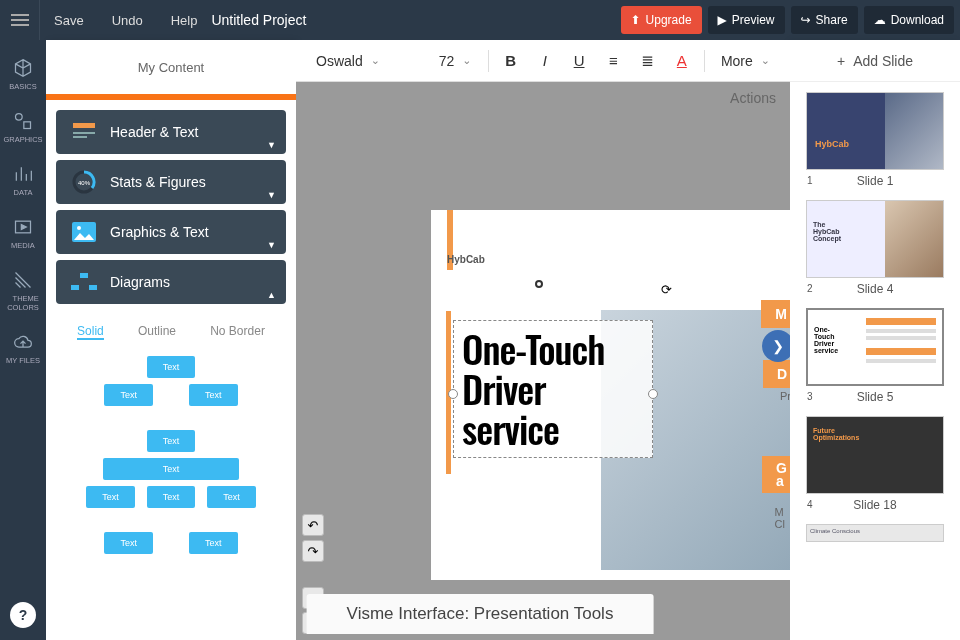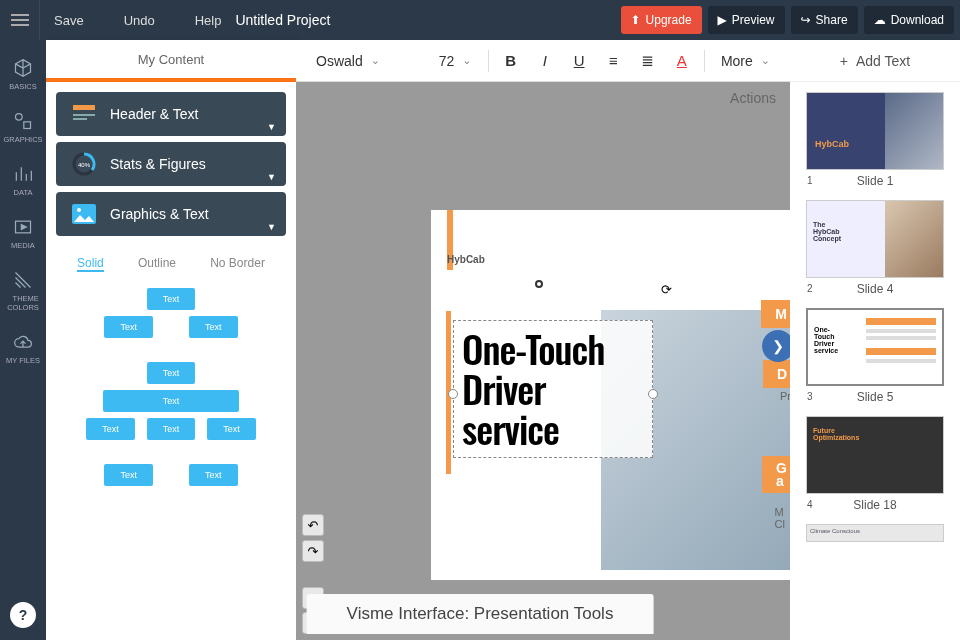--- a/index.html
+++ b/index.html
@@ -2,34 +2,34 @@
 <html><head>
 <meta charset="utf-8">
 <style>
 *{box-sizing:border-box;margin:0;padding:0;font-family:Arial,Helvetica,sans-serif}
 body{width:960px;height:640px;overflow:hidden;background:#e5e5e5;position:relative}
 .topbar{height:40px;background:#2b3948;display:flex;align-items:center;padding:0;color:#ddd;font-size:13px}
 .hamburger{width:40px;height:40px;display:flex;align-items:center;justify-content:center;border-right:1px solid #3a4857}
 .hamburger div{width:18px;height:2px;background:#aaa;position:relative}
 .hamburger div:before,.hamburger div:after{content:"";position:absolute;width:18px;height:2px;background:#aaa;left:0}
 .hamburger div:before{top:-5px}.hamburger div:after{top:5px}
-.menu-items{display:flex;gap:12px}
+.menu-items{display:flex;gap:0}
 .menu-items span{padding:0 14px;cursor:pointer}
 .proj-title{color:#fff;font-size:14px;}
 .topbar-right{margin-left:auto;display:flex;align-items:center;gap:0;height:100%}
 .btn{height:28px;display:flex;align-items:center;padding:0 10px;font-size:12px;color:#fff;gap:5px;cursor:pointer;border-radius:3px;margin-right:6px}
 .btn.upgrade{background:#e94f3a}
 .btn.dark{background:#1f2a36}
 .main{display:flex;height:600px}
 .siderail{width:46px;background:#2b3948;display:flex;flex-direction:column;align-items:center;padding-top:8px;color:#aab;font-size:7.5px;position:relative}
 .rail-item{display:flex;flex-direction:column;align-items:center;padding:10px 0;width:100%;cursor:pointer;gap:4px}
 .rail-item svg{width:20px;height:20px}
 .help-btn{position:absolute;bottom:12px;left:10px;width:26px;height:26px;border-radius:50%;background:#fff;display:flex;align-items:center;justify-content:center;font-weight:bold;font-size:14px;color:#2b3948;cursor:pointer}
 .panel{width:250px;background:#fff;display:flex;flex-direction:column;box-shadow:2px 0 6px rgba(0,0,0,0.1)}
-.content-tabs{display:flex;height:42px;border-bottom:4px solid #f97316}
+.content-tabs{display:flex;height:60px;border-bottom:6px solid #f97316}
 .content-tabs div{flex:1;display:flex;align-items:center;justify-content:center;font-size:13px;color:#666;cursor:pointer}
 .content-tabs div.active{color:#3dbaf2;border-bottom:2px solid #3dbaf2}
 .blocks{padding:10px;display:flex;flex-direction:column;gap:6px}
 .block{height:44px;background:#3a4956;border-radius:4px;display:flex;align-items:center;color:#fff;font-size:14px;padding:0 12px;cursor:pointer;position:relative}
 .block .chev{position:absolute;right:10px;bottom:4px;font-size:9px;color:#fff}
 .block .icon{width:32px;display:flex;justify-content:center;align-items:center;margin-right:10px}
 .style-tabs{display:flex;justify-content:space-around;padding:10px 14px 6px;font-size:12px;color:#888}
 .style-tabs .active{color:#3dbaf2;border-bottom:2px solid #3dbaf2;}
 .diagram-preview{padding:10px 20px;display:flex;flex-direction:column;gap:24px}
 .tree{display:flex;flex-direction:column;align-items:center;gap:6px}
@@ -183,20 +183,31 @@
           <span class="icon">
             <svg width="24" height="20">
               <rect width="24" height="20" rx="2" fill="#3dbaf2"></rect>
               <circle cx="7" cy="6" r="2" fill="#fff"></circle>
               <path d="M2 18l6-7 5 5 4-4 5 6z" fill="#fff"></path>
             </svg>
           </span>
           <span>Graphics &amp; Text</span>
           <span class="chev">▼</span>
         </div>
+      <div class="block">
+          <span class="icon">
+            <svg width="26" height="18">
+              <rect x="9" y="0" width="8" height="5" fill="#3dbaf2"></rect>
+              <rect x="0" y="12" width="8" height="5" fill="#3dbaf2"></rect>
+              <rect x="18" y="12" width="8" height="5" fill="#3dbaf2"></rect>
+            </svg>
+          </span>
+          <span>Diagrams</span>
+          <span class="chev">▲</span>
+        </div>
     </div>
     <div class="style-tabs">
       <span class="active">Solid</span>
       <span>Outline</span>
       <span>No Border</span>
     </div>
     <div class="diagram-preview">
       <div class="tree">
         <div class="node">Text</div>
         <div class="row">
@@ -278,21 +289,21 @@
     <div class="zoom-ctrl">
       <div class="zbtn">+</div>
       <div class="zbtn">−</div>
     </div>
     <div class="zoom-label">50%</div>
   </div>
 
   <div class="slides">
     <div class="add-slide">
         <span>+</span>
-        <span>Add Text</span>
+        <span>Add Slide</span>
       </div>
 
     <div class="thumb">
       <div class="img t1">
           <div class="t-pic"></div>
           <div class="t-orange">HybCab</div>
         </div>
       <div class="num">1</div>
       <div class="cap">Slide 1</div>
     </div>

